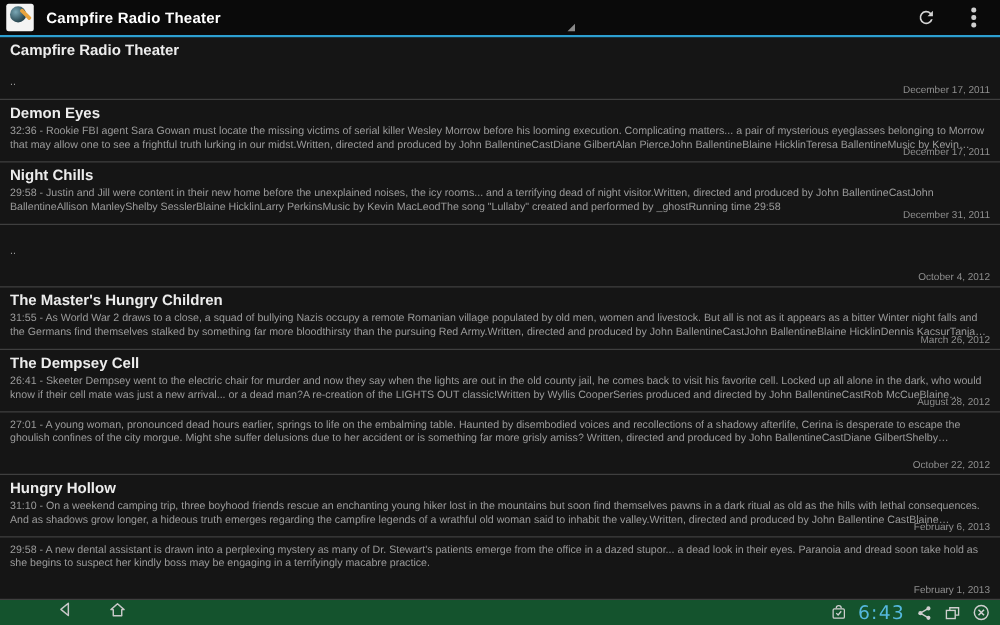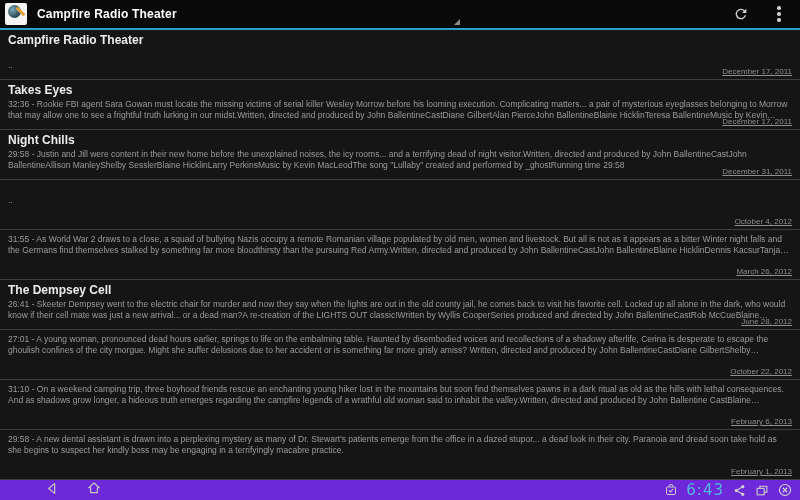--- a/index.html
+++ b/index.html
@@ -57,25 +57,25 @@
     color:#ececec;font-size:12px;font-weight:bold;line-height:15px;
     white-space:nowrap;overflow:hidden;
   }
   .item .desc{
     color:#9b9b9b;font-size:8.5px;line-height:10.5px;margin-top:1px;
     display:-webkit-box;-webkit-line-clamp:2;-webkit-box-orient:vertical;
     overflow:hidden;max-height:21px;
   }
   .item.stub .desc{margin-top:12px;}
   .item .date{
-    position:absolute;right:8px;bottom:3px;color:#8f8f8f;font-size:8px;line-height:9px;text-decoration:underline;
+    position:absolute;right:8px;bottom:3px;color:#8f8f8f;font-size:8px;line-height:9px;
   }
   
   .system-bar{
-    position:absolute;left:0;bottom:0;width:800px;height:20px;background:#6d28d9;
+    position:absolute;left:0;bottom:0;width:800px;height:20px;background:#14532d;
     display:flex;align-items:center;
   }
   .nav-group{display:flex;align-items:center;gap:26px;padding-left:44px;}
   .nav-btn{width:16px;height:16px;display:flex;align-items:center;justify-content:center;cursor:pointer;}
   .status-group{margin-left:auto;display:flex;align-items:center;gap:9px;padding-right:8px;}
   .clock{color:#55b8dd;font-size:15px;line-height:16px;letter-spacing:1px;font-family:"DejaVu Sans",sans-serif;}
   .status-icon{display:flex;align-items:center;justify-content:center;cursor:pointer;}
 </style>
 </head>
 <body>
@@ -111,59 +111,61 @@
 
 <div class="list">
 
   <div class="item stub">
     <div class="title">Campfire Radio Theater</div>
     <div class="desc">..</div>
     <div class="date">December 17, 2011</div>
   </div>
 
   <div class="item">
-    <div class="title">Takes Eyes</div>
+    <div class="title">Demon Eyes</div>
     <div class="desc">32:36 - Rookie FBI agent Sara Gowan must locate the missing victims of serial killer Wesley Morrow before his looming execution. Complicating matters... a pair of mysterious eyeglasses belonging to Morrow that may allow one to see a frightful truth lurking in our midst.Written, directed and produced by John BallentineCastDiane GilbertAlan PierceJohn BallentineBlaine HicklinTeresa BallentineMusic by Kevin MacLeodRunning time 32:36</div>
     <div class="date">December 17, 2011</div>
   </div>
 
   <div class="item">
     <div class="title">Night Chills</div>
     <div class="desc">29:58 - Justin and Jill were content in their new home before the unexplained noises, the icy rooms... and a terrifying dead of night visitor.Written, directed and produced by John BallentineCastJohn BallentineAllison ManleyShelby SesslerBlaine HicklinLarry PerkinsMusic by Kevin MacLeodThe song "Lullaby" created and performed by _ghostRunning time 29:58</div>
     <div class="date">December 31, 2011</div>
   </div>
 
   <div class="item stub">
     <div class="desc">..</div>
     <div class="date">October 4, 2012</div>
   </div>
 
   <div class="item">
+    <div class="title">The Master's Hungry Children</div>
     <div class="desc">31:55 - As World War 2 draws to a close, a squad of bullying Nazis occupy a remote Romanian village populated by old men, women and livestock. But all is not as it appears as a bitter Winter night falls and the Germans find themselves stalked by something far more bloodthirsty than the pursuing Red Army.Written, directed and produced by John BallentineCastJohn BallentineBlaine HicklinDennis KacsurTanja MilojevicGlenn HascallMusic by Kevin MacLeod"Mournful Strings" by...</div>
     <div class="date">March 26, 2012</div>
   </div>
 
   <div class="item">
     <div class="title">The Dempsey Cell</div>
     <div class="desc">26:41 - Skeeter Dempsey went to the electric chair for murder and now they say when the lights are out in the old county jail, he comes back to visit his favorite cell. Locked up all alone in the dark, who would know if their cell mate was just a new arrival... or a dead man?A re-creation of the LIGHTS OUT classic!Written by Wyllis CooperSeries produced and directed by John BallentineCastRob McCueBlaine HicklinJohn BallentineGlenn HascallScott SpauldingMusic by Tom Cusack and Kevin...</div>
-    <div class="date">June 28, 2012</div>
+    <div class="date">August 28, 2012</div>
   </div>
 
   <div class="item">
     <div class="desc">27:01 - A young woman, pronounced dead hours earlier, springs to life on the embalming table. Haunted by disembodied voices and recollections of a shadowy afterlife, Cerina is desperate to escape the ghoulish confines of the city morgue. Might she suffer delusions due to her accident or is something far more grisly amiss? Written, directed and produced by John BallentineCastDiane GilbertShelby SesslerJohn BallentineBlaine HicklinAlex PinnockTeresa BallentineMusic by Kevin MacLeod, Richar...</div>
     <div class="date">October 22, 2012</div>
   </div>
 
   <div class="item">
+    <div class="title">Hungry Hollow</div>
     <div class="desc">31:10 - On a weekend camping trip, three boyhood friends rescue an enchanting young hiker lost in the mountains but soon find themselves pawns in a dark ritual as old as the hills with lethal consequences. And as shadows grow longer, a hideous truth emerges regarding the campfire legends of a wrathful old woman said to inhabit the valley.Written, directed and produced by John Ballentine CastBlaine HicklinShelby SesslerJohn BallentineAlan WellsMusic by Kevin MacLeod, Zero V, Richard...</div>
     <div class="date">February 6, 2013</div>
   </div>
 
   <div class="item">
-    <div class="desc">29:58 - A new dental assistant is drawn into a perplexing mystery as many of Dr. Stewart's patients emerge from the office in a dazed stupor... a dead look in their city. Paranoia and dread soon take hold as she begins to suspect her kindly boss may be engaging in a terrifyingly macabre practice.</div>
+    <div class="desc">29:58 - A new dental assistant is drawn into a perplexing mystery as many of Dr. Stewart's patients emerge from the office in a dazed stupor... a dead look in their eyes. Paranoia and dread soon take hold as she begins to suspect her kindly boss may be engaging in a terrifyingly macabre practice.</div>
     <div class="date">February 1, 2013</div>
   </div>
 
 </div>
 
 <div class="system-bar">
   <div class="nav-group">
     <div class="nav-btn">
       <span>
         <svg width="13" height="13" viewBox="0 0 24 24">

